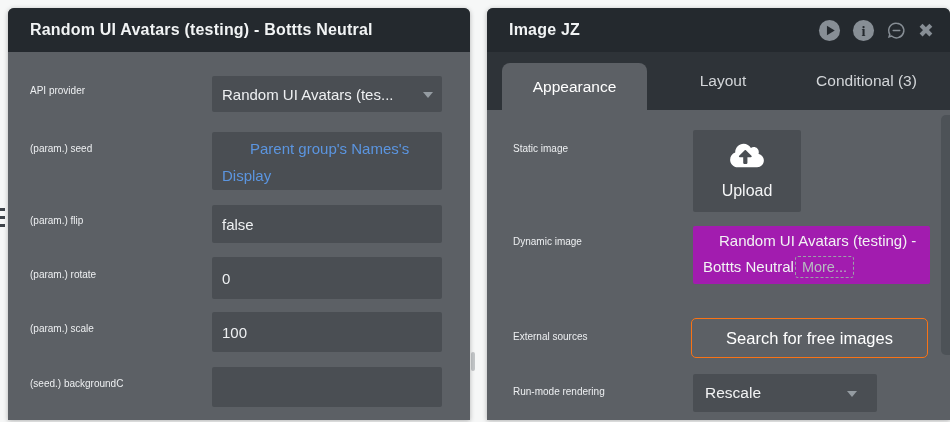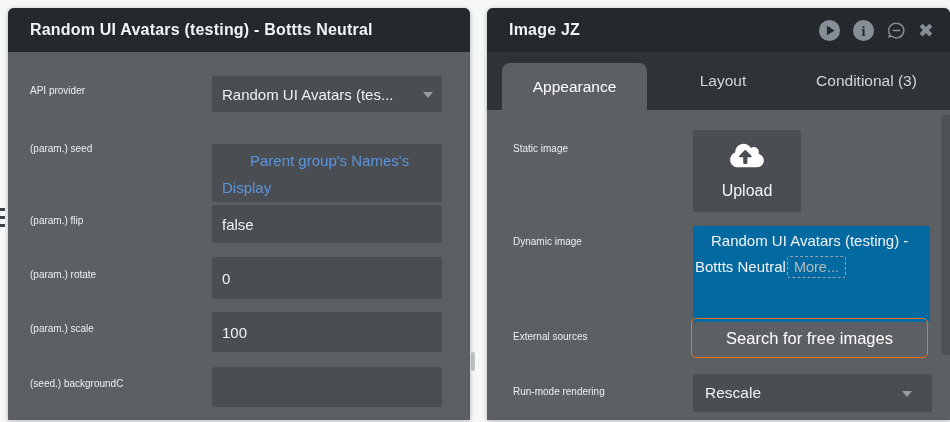--- a/index.html
+++ b/index.html
@@ -55,21 +55,21 @@
   .caret {
     position:absolute; right:11px; top:50%; margin-top:-2px;
     width:0; height:0;
     border-left:5px solid transparent; border-right:5px solid transparent;
     border-top:6px solid #959ca2;
   }
   .fld .caret { right:9px; }
 
   
   .f1 { top:68px;  height:36px; }
-  .f2 { top:136px; height:58px; }
+  .f2 { top:124px; height:58px; }
   .f3 { top:197px; height:38px; }
   .f4 { top:249px; height:42px; }
   .f5 { top:304px; height:40px; }
   .f6 { top:359px; height:40px; }
   .l1 { top:77px; } .l2 { top:135px; } .l3 { top:207px; }
   .l4 { top:261px; } .l5 { top:315px; } .l6 { top:370px; }
 
   
   .tabbar {
     position:absolute; left:0; right:0; top:44px; height:58px;
@@ -92,42 +92,42 @@
 
   .upload-btn {
     position:absolute; left:206px; top:122px; width:108px; height:82px;
     background:#4a4e53; border-radius:2px; cursor:pointer;
     display:flex; flex-direction:column; align-items:center; justify-content:center;
     gap:9px;
   }
   .upload-btn .btn-label { color:#f4f5f6; font-size:16px; }
 
   .dyn-box {
-    position:absolute; left:206px; top:218px; width:237px; height:96px;
-    background:#0369a1; border-radius:2px;
+    position:absolute; left:206px; top:218px; width:237px; height:58px;
+    background:#a21caf; border-radius:2px;
     color:#f2f3f4; font-size:15px; line-height:25.5px;
-    padding:2px 10px 0 2px; text-indent:16px; cursor:pointer;
+    padding:2px 10px 0 10px; text-indent:16px; cursor:pointer;
   }
   .more-chip {
     display:inline-block; text-indent:0;
     border:1px dashed #9ba1a7; border-radius:3px;
     color:#b6bbc0; padding:0 6px; margin-left:1px;
     font-size:14.5px; line-height:20px; cursor:pointer;
   }
 
   .search-btn {
     position:absolute; left:204px; top:310px; width:237px; height:40px;
     background:transparent; border:1px solid #f97316; border-radius:5px;
     color:#fff; font-size:16.5px; cursor:pointer;
     display:flex; align-items:center; justify-content:center;
     font-family:"Liberation Sans", sans-serif;
   }
 
   .runmode {
-    position:absolute; left:206px; top:366px; width:239px; height:38px;
+    position:absolute; left:206px; top:366px; width:184px; height:38px;
     background:#4a4e53; border-radius:2px; color:#f2f3f4; font-size:15.5px;
     display:flex; align-items:center; padding:0 12px; cursor:pointer;
   }
   .runmode .caret { right:20px; }
 
   .scroll-thumb {
     position:absolute; right:0; top:107px; width:9px; height:240px;
     background:#4d5257; border-radius:5px 0 0 5px;
   }
 

